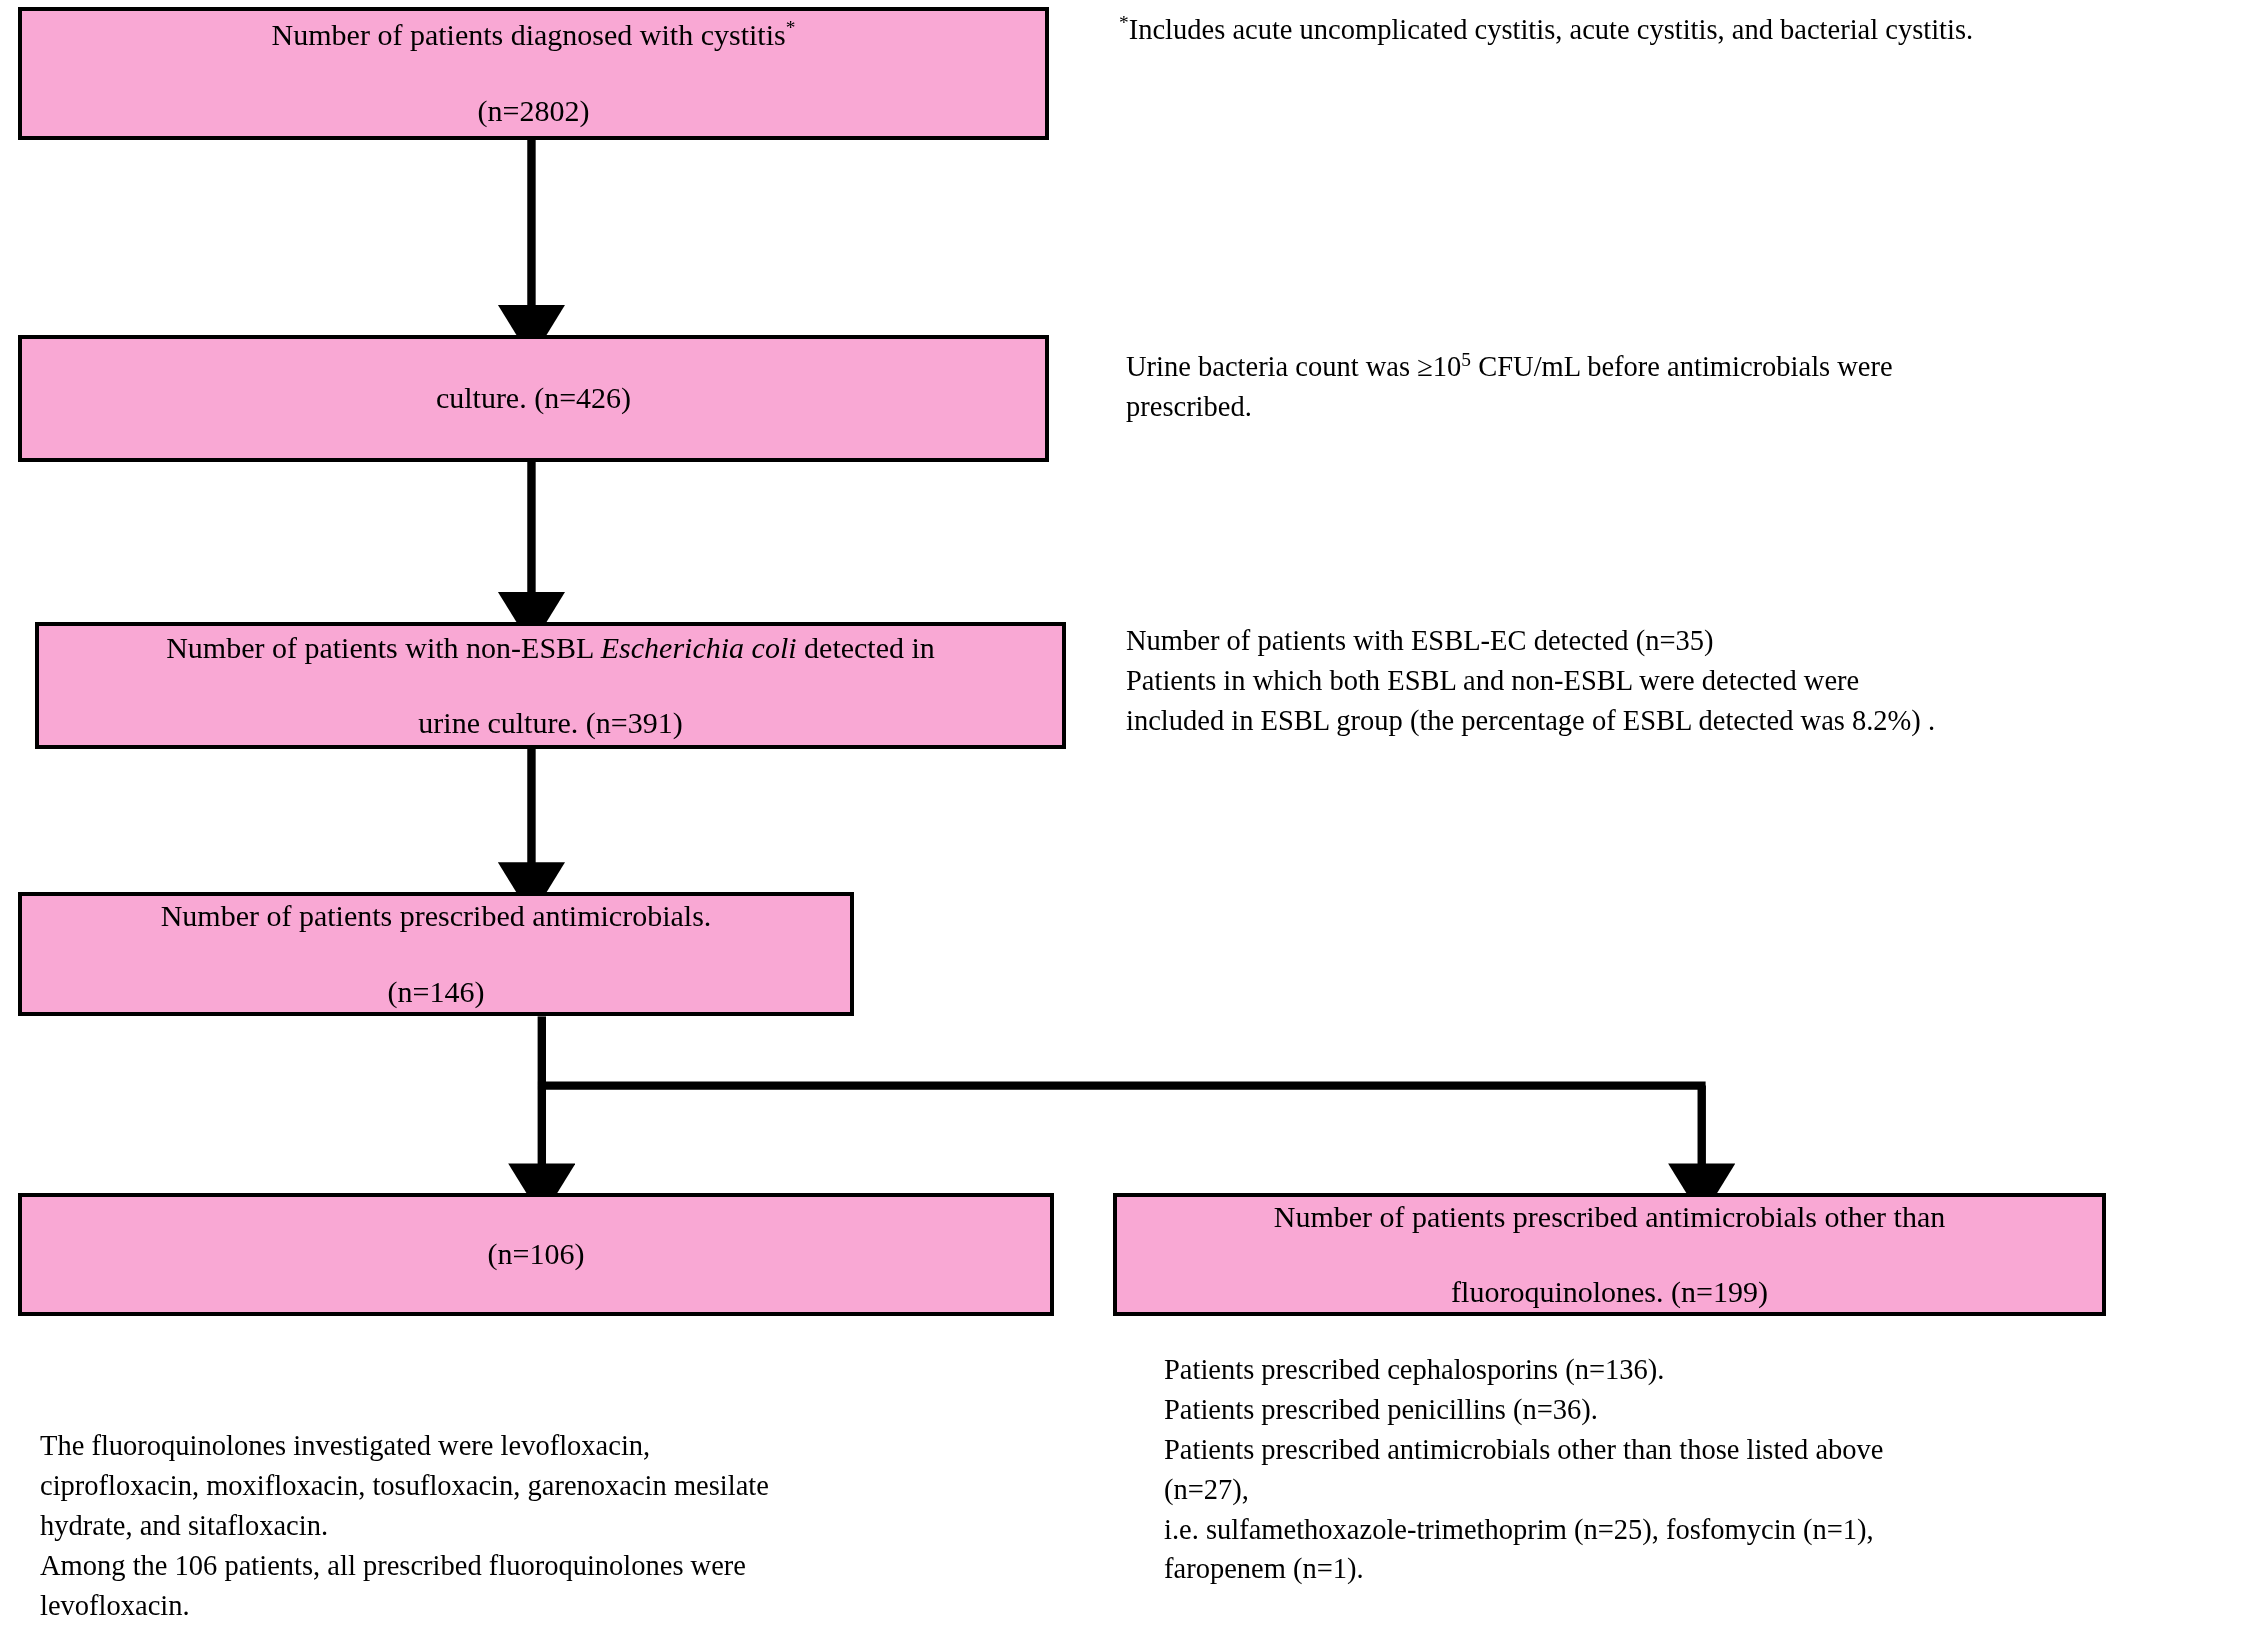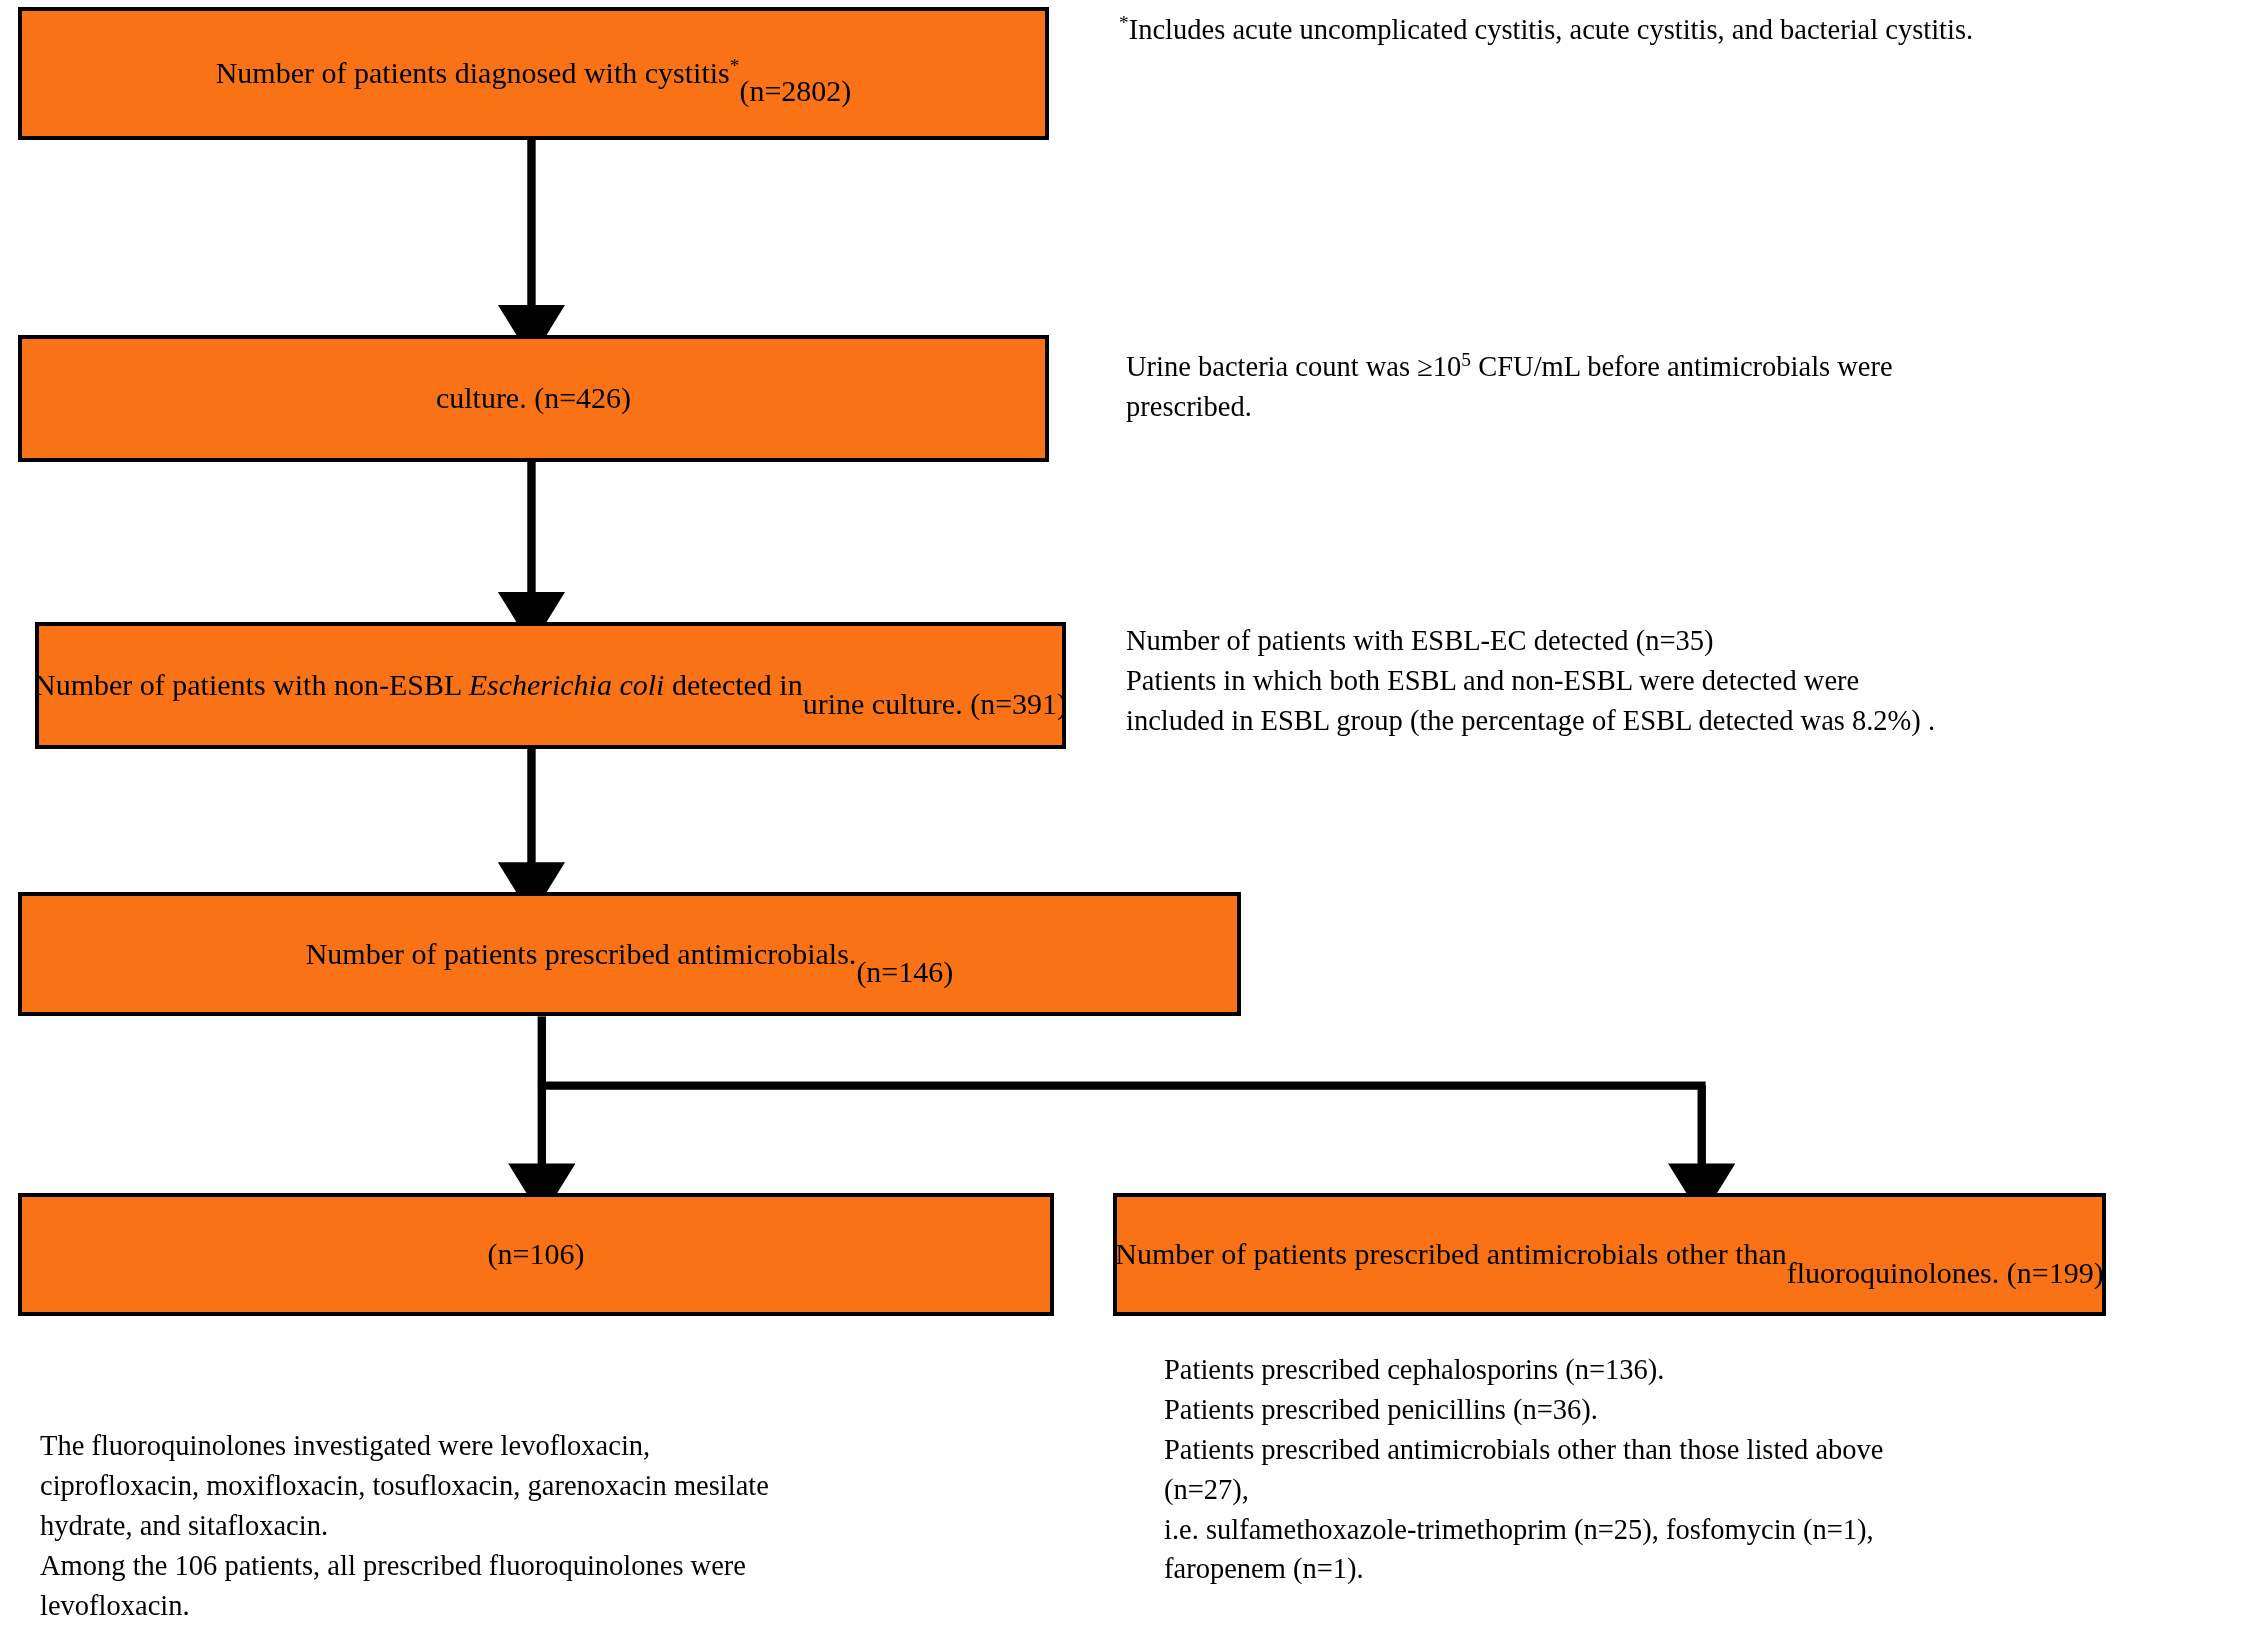--- a/index.html
+++ b/index.html
@@ -19,44 +19,44 @@
     position: absolute;
     left: 0; top: 0;
     width: 2261px;
     height: 1630px;
   }
   
   .node {
     position: absolute;
     box-sizing: border-box;
     border: 4.5px solid #000000;
-    background: #f97316;
+    background: #f9a8d4;
     display: flex;
-    flex-direction: row;
+    flex-direction: column;
     align-items: center;
     justify-content: center;
     text-align: center;
     font-size: 30px;
     line-height: 1.28;
     padding: 3.9px 11.6px;
   }
   .node .line {
     display: block;
     white-space: nowrap;
   }
   .node .line + .line {
     margin-top: 37px;
   }
   .ital { font-style: italic; }
 
   
   #node-cystitis      { left: 18px;  top: 6.5px;   width: 1031px; height: 133px; }
   #node-ecoli         { left: 18px;  top: 335px;  width: 1031px; height: 127px; }
   #node-nonesbl       { left: 35px;  top: 622px;  width: 1031px; height: 127px; }
-  #node-antimicrobial { left: 18px;  top: 892px; width: 1223px; height: 124px; }
+  #node-antimicrobial { left: 18px;  top: 892px; width: 836px; height: 124px; }
   #node-fq            { left: 18px;  top: 1193px; width: 1036px; height: 123px; }
   #node-nonfq         { left: 1113px;top: 1193px; width: 993px; height: 123px; }
 
   
   .sidenote {
     position: absolute;
     font-size: 28.5px;
     line-height: 1.40;
     white-space: pre-line;
   }

